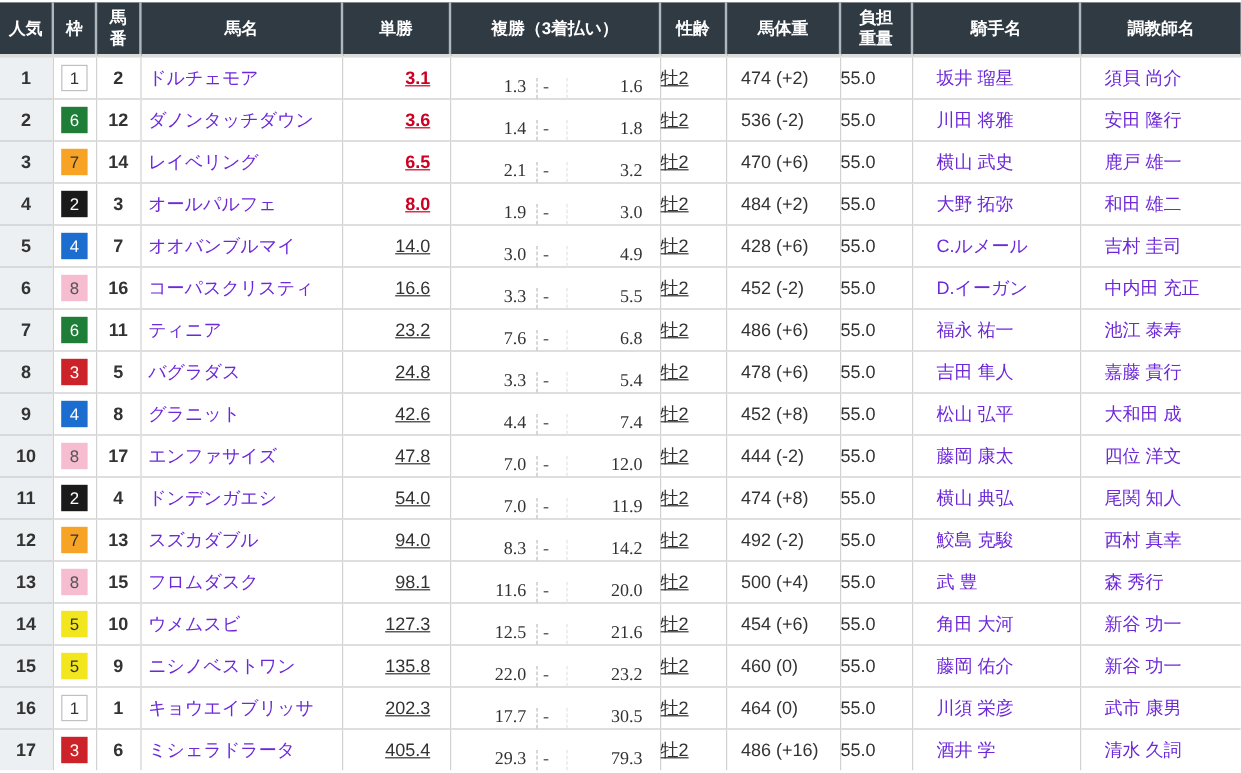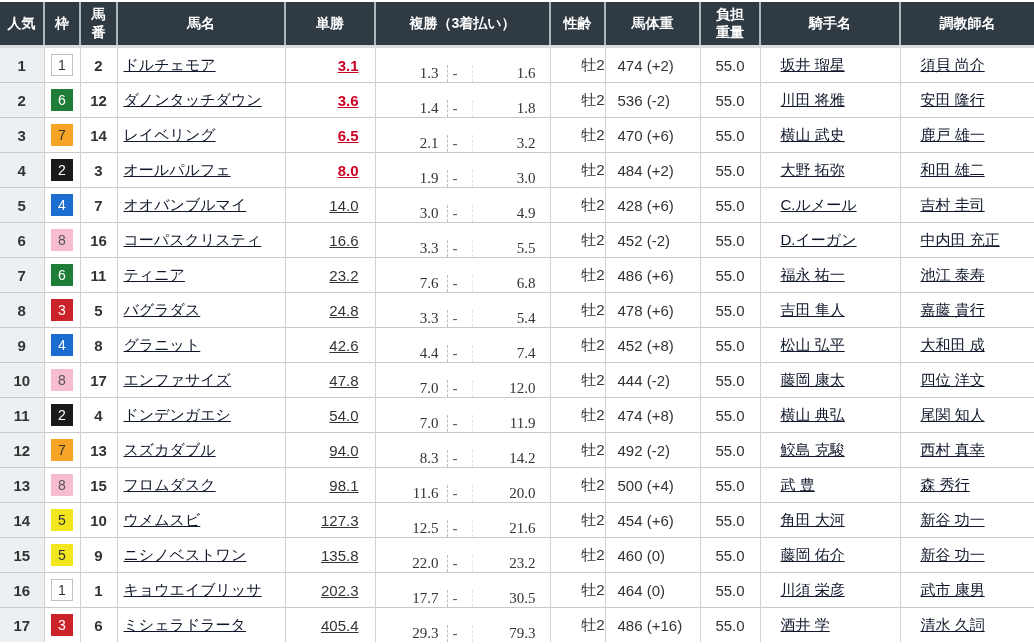--- a/index.html
+++ b/index.html
@@ -32,37 +32,37 @@
   tbody td + td{border-left:1px solid #d2d2d2;}
 
   td.c-rank{background:#edf0f2;text-align:center;font-weight:bold;}
   td.c-frame{text-align:center;}
   .frame-box{
     display:inline-flex;width:22px;height:22px;box-sizing:border-box;
     align-items:center;justify-content:center;font-size:14px;font-weight:normal;
   }
   td.c-num{text-align:center;font-weight:bold;}
   td.c-horse{padding-left:6px;text-align:left;overflow:hidden;white-space:nowrap;}
-  a.lnk{color:#0f172a;text-decoration:underline;cursor:pointer;}
+  a.lnk{color:#6d28d9;cursor:pointer;}
   td.c-win{text-align:right;padding-right:16px;text-decoration:underline;}
   td.c-win.hot{color:#cc0022;font-weight:bold;}
 
   td.c-place{padding:0;}
   .place-flex{display:flex;align-items:flex-end;height:34px;font-family:Liberation Serif, serif;}
   .pmin{flex:1;text-align:right;padding-right:8px;display:flex;align-items:center;justify-content:flex-end;}
   .psep{
     width:26px;box-sizing:border-box;display:flex;align-items:center;
     padding-left:5px;color:#555;
     border-left:1px dashed #bdbdbd;border-right:1px dashed #e3e3e3;
   }
   .pmax{flex:1;text-align:right;padding-right:14px;display:flex;align-items:center;justify-content:flex-end;}
 
-  td.c-sex{text-align:right;}
+  td.c-sex{text-align:left;text-decoration:underline;}
   td.c-weight{padding-left:12px;text-align:left;margin-left:24px;}
-  td.c-carried{text-align:center;}
+  td.c-carried{}
   td.c-jockey,td.c-trainer{padding-left:20px;text-align:left;overflow:hidden;white-space:nowrap;}
 </style>
 </head>
 <body>
 
 <table>
   <colgroup>
     <col class="w-rank">
       <col class="w-frame">
       <col class="w-num">

